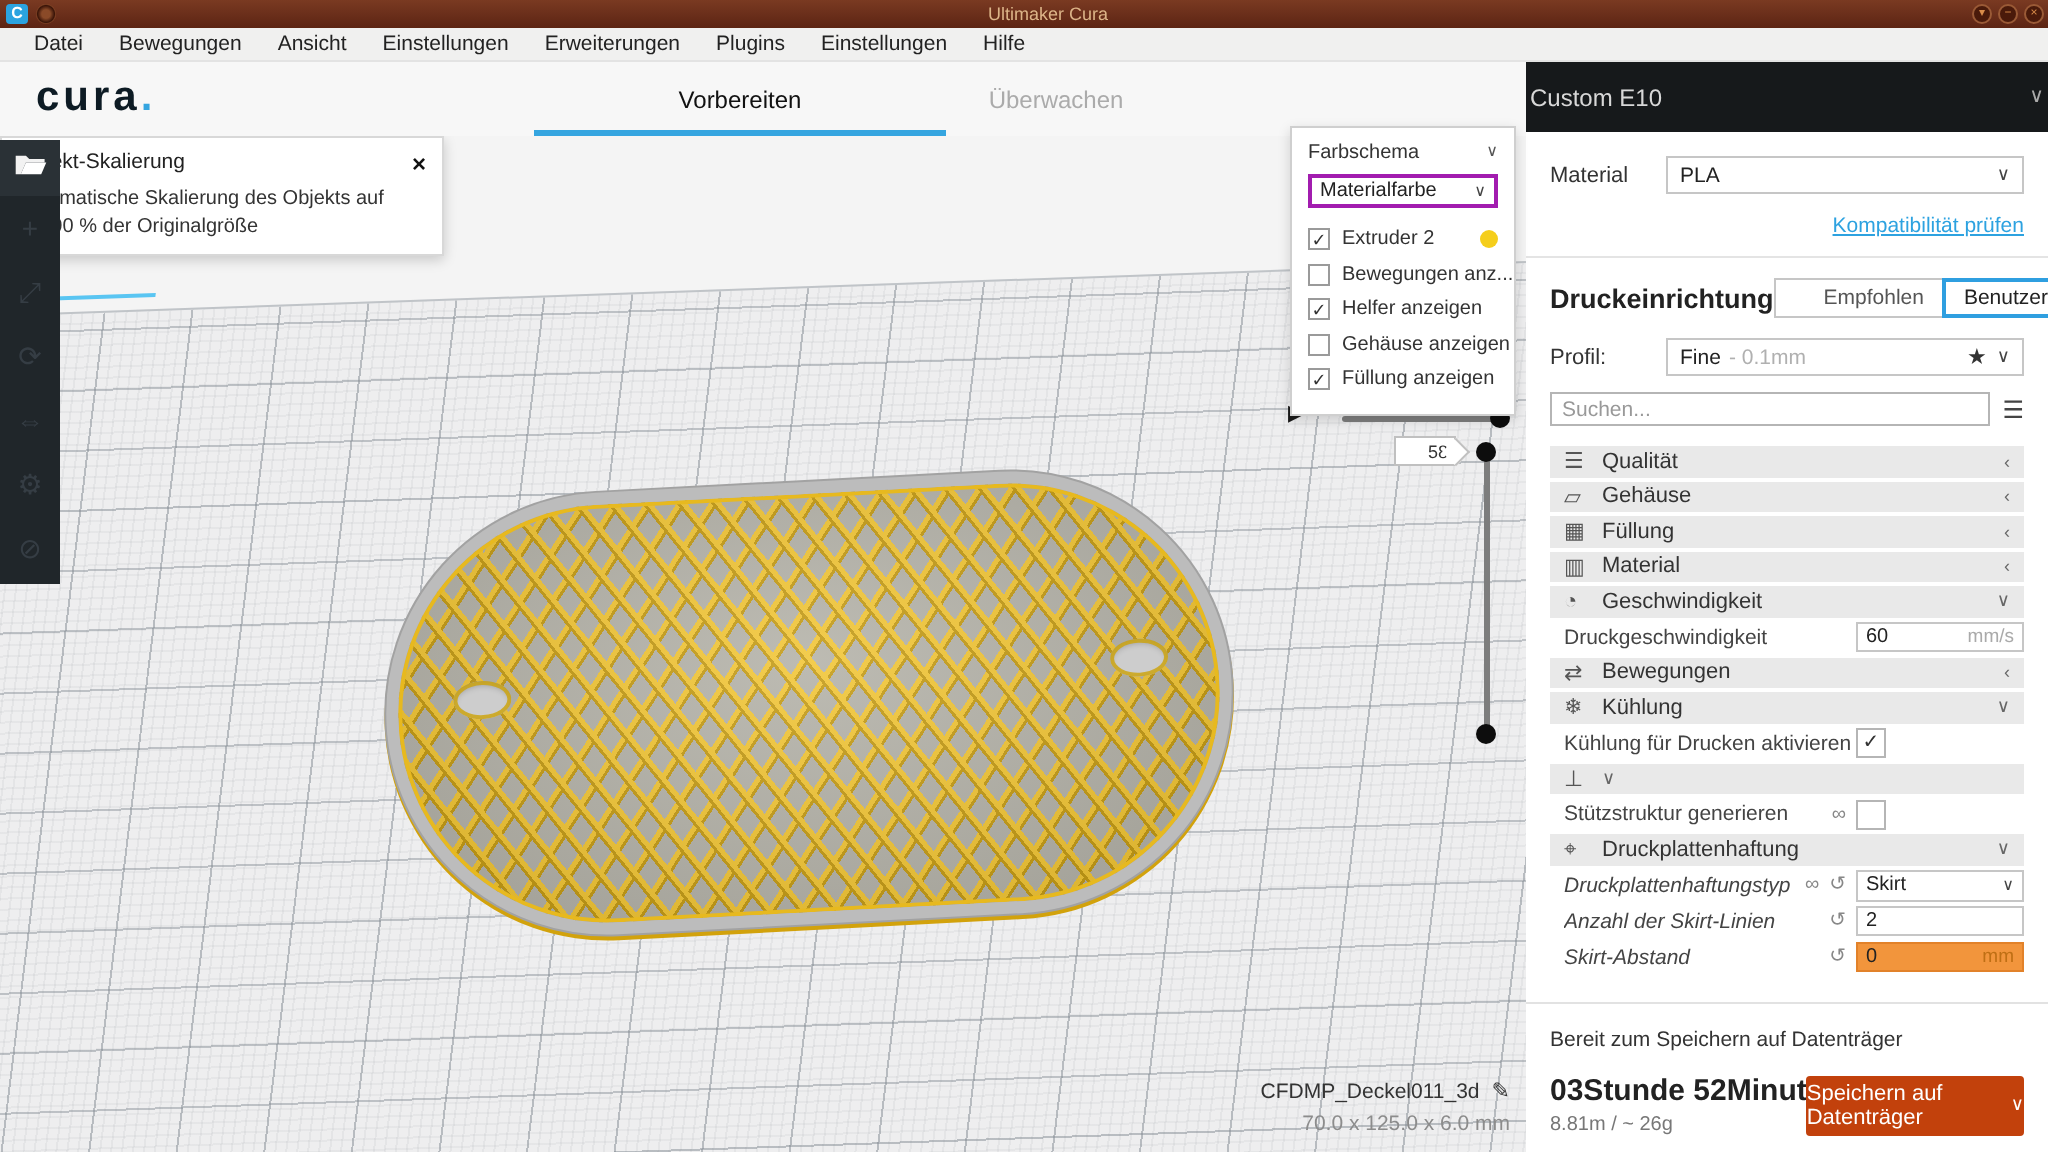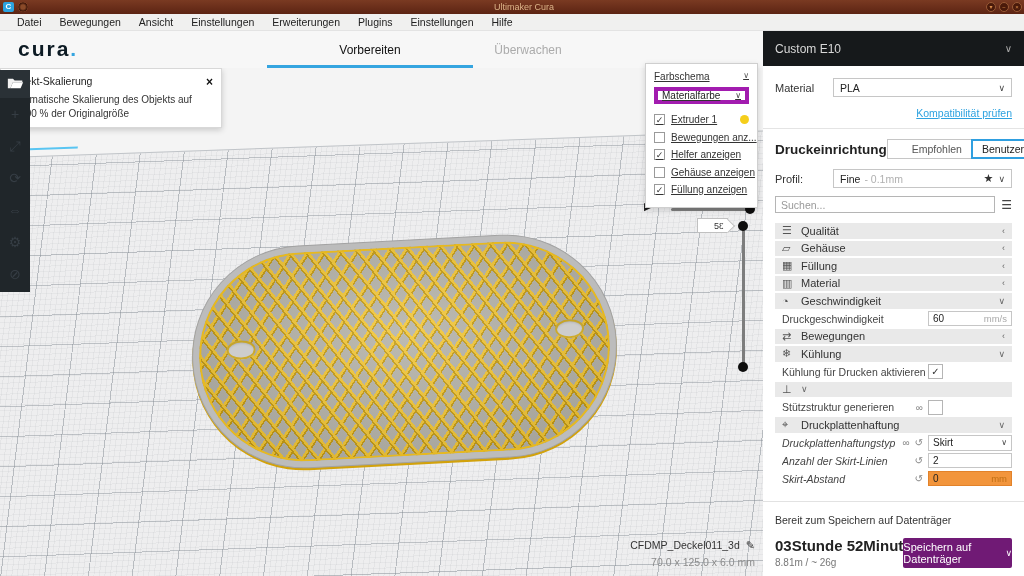--- a/index.html
+++ b/index.html
@@ -76,33 +76,33 @@
   #notif-head { display:flex; font-size:10.5px; color:#222; }
   #notif-close { margin-left:auto; font-weight:bold; font-size:12px; color:#111; }
   #notif-body { margin-top:4px; font-size:10px; color:#333; line-height:1.35; width:190px; }
 
   
   #toolbar { left:0; top:70px; width:30px; height:222px; background:#20262a; }
   #tool-open { width:30px; height:28px; background:#2a3136; display:flex; align-items:center; justify-content:center; }
   .tool { width:30px; height:32px; display:flex; align-items:center; justify-content:center; font-size:14px; color:#47505a; opacity:.55; }
 
   
-  #viewpanel { left:645px; top:63px; width:113px; background:#fff; border:1px solid #cfcfcf; box-shadow:0 2px 6px rgba(0,0,0,.15); padding:7px 8px 6px; z-index:5;text-decoration:underline; }
+  #viewpanel { left:645px; top:63px; width:113px; background:#fff; border:1px solid #cfcfcf; box-shadow:0 2px 6px rgba(0,0,0,.15); padding:7px 8px 6px; z-index:5; }
   #viewpanel-title { display:flex; font-size:10px; color:#333; margin-bottom:5px; }
   #viewpanel-title .chev { margin-left:auto; font-size:8px; color:#555; }
-  #scheme-select { height:17px; border:4px solid #a21caf; display:flex; align-items:center; padding:0 4px; font-size:10px; color:#222; margin-bottom:9px; }
+  #scheme-select { height:17px; border:2px solid #a21caf; display:flex; align-items:center; padding:0 4px; font-size:10px; color:#222; margin-bottom:9px; }
   #scheme-select .chev { margin-left:auto; font-size:8px; color:#444; }
   .vp-option { display:flex; align-items:center; height:13px; margin-bottom:4.5px; }
   .vp-check { width:11px; height:11px; border:1px solid #9a9a9a; background:#fff; font-size:9px; line-height:10px; text-align:center; color:#333; margin-right:6px; flex:none; }
   .vp-label { font-size:10px; color:#333; white-space:nowrap; }
   .vp-swatch { width:9px; height:9px; border-radius:50%; margin-left:auto; }
 
   
   #rightpanel { left:763px; top:31px; width:261px; height:545px; background:#fff; display:flex; flex-direction:column; }
-  #machine-header { height:35px; background:#16191b; color:#d8d8d8; display:flex; align-items:center; padding:0 12px; font-size:12px; flex:none; }
+  #machine-header { height:35px; background:#16191b; color:#d8d8d8; display:flex; align-items:center; padding:0 2px; font-size:12px; flex:none; }
   #machine-header .chev { margin-left:auto; color:#aaa; font-size:10px; }
   #panel-body { padding:10px 12px 0; flex:1; overflow:hidden; }
   .row { display:flex; align-items:center; }
   #material-row { margin-top:2px; }
   #material-row .lbl { width:58px; font-size:11px; color:#333; }
   .select { flex:1; height:19px; border:1px solid #c6c6c6; background:#fff; display:flex; align-items:center; padding:0 6px; font-size:10.5px; color:#222; }
   .select .chev { margin-left:auto; font-size:9px; color:#444; }
   #compat-row { justify-content:flex-end; margin:10px 0 9px; }
   #compat-link { color:#2da2e0; font-size:10.5px; text-decoration:underline; }
   .divider { border-top:1px solid #e4e4e4; margin:0 -12px; }
@@ -141,21 +141,21 @@
   .ctrl-select .chev { margin-left:auto; font-size:8px; color:#444; }
   .ctrl-check { width:15px; height:15px; border:1px solid #b5b5b5; background:#fff; font-size:10px; line-height:13px; text-align:center; color:#333; }
 
   
   #output-area { flex:none; border-top:1px solid #e2e2e2; padding:12px 12px 8px; }
   #output-status { font-size:10.5px; color:#333; }
   #output-row { display:flex; margin-top:11px; align-items:center; }
   #time-block { flex:1; }
   #print-time { font-size:15px; font-weight:bold; color:#222; white-space:nowrap; }
   #material-usage { font-size:10px; color:#777; margin-top:3px; }
-  #save-button { width:143px; height:30px; background:#701a75; border-radius:2px; color:#fff; font-size:11px; display:flex; align-items:center; justify-content:center; }
+  #save-button { width:143px; height:30px; background:#c2410c; border-radius:2px; color:#fff; font-size:11px; display:flex; align-items:center; justify-content:center; }
   #save-button .chev { margin-left:8px; font-size:9px; }
 </style>
 </head>
 <body>
 
 <div id="titlebar" class="abs">
   <span id="app-icon" class="abs">C</span>
   <span id="app-icon2" class="abs"></span>
   <span id="win-title">Ultimaker Cura</span>
   <span class="winbtn abs" style="right:28px;">▾</span>
@@ -293,21 +293,21 @@
     <span>Farbschema</span>
     <span class="chev">∨</span>
   </div>
   <div id="scheme-select">
     <span>Materialfarbe</span>
     <span class="chev">∨</span>
   </div>
   <div id="vp-options">
       <div class="vp-option">
         <span class="vp-check">✓</span>
-        <span class="vp-label">Extruder 1</span>
+        <span class="vp-label">Extruder 2</span>
         <span class="vp-swatch" style="background: rgb(245, 206, 27);"></span>
       </div>
       <div class="vp-option">
         <span class="vp-check"></span>
         <span class="vp-label">Bewegungen anz...</span>
       </div>
       <div class="vp-option">
         <span class="vp-check">✓</span>
         <span class="vp-label">Helfer anzeigen</span>
       </div>

